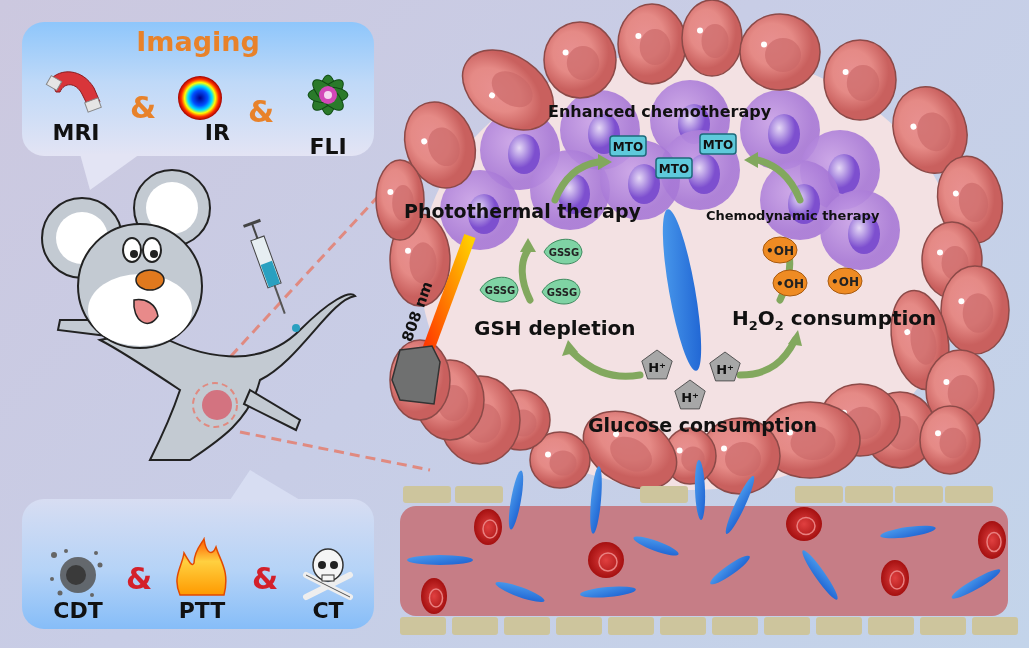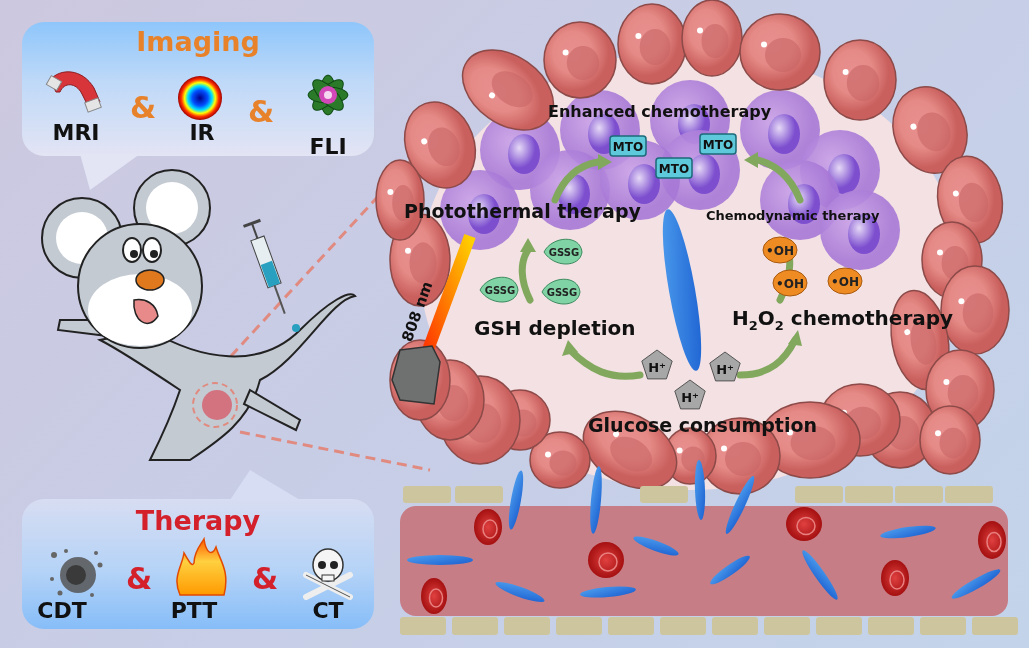--- a/index.html
+++ b/index.html
@@ -37,21 +37,21 @@
           <stop offset="0" stop-color="#00008a"></stop>
           <stop offset="0.35" stop-color="#0050ff"></stop>
           <stop offset="0.55" stop-color="#00e0ff"></stop>
           <stop offset="0.7" stop-color="#ffff00"></stop>
           <stop offset="0.85" stop-color="#ff3000"></stop>
           <stop offset="1" stop-color="#a00000"></stop>
         </radialGradient>
       </defs>
     <circle cx="24" cy="24" r="22" fill="url(#irg)"></circle>
   </svg>
-  <div class="lbl" style="left:140px;top:98px;">IR</div>
+  <div class="lbl" style="left:128px;top:98px;text-align:right;">IR</div>
   <div class="amp" style="left:226px;top:72px;color:#e8822a;">&amp;</div>
 
   <svg style="left:278px;top:48px;" width="56" height="50" viewBox="0 0 56 50">
     <g transform="translate(28 25)">
       <g fill="#2a7a2a" stroke="#0f4a14" stroke-width="1">
         <ellipse rx="8" ry="20" transform="rotate(0)"></ellipse>
           <ellipse rx="8" ry="20" transform="rotate(45)"></ellipse>
         <ellipse rx="8" ry="20" transform="rotate(90)"></ellipse>
           <ellipse rx="8" ry="20" transform="rotate(135)"></ellipse>
       </g>
@@ -61,47 +61,46 @@
   </svg>
   <div class="lbl" style="left:266px;top:112px;">FLI</div>
 </div>
 
 <svg width="1029" height="648" style="pointer-events:none">
   <polygon points="80,154 140,154 90,190" fill="#e3e4f4"></polygon>
   <polygon points="230,500 300,500 250,470" fill="#d7ddf2"></polygon>
 </svg>
 
 <div id="therapy-panel" class="panel">
-  <div class="ptitle" style="top:6px;color:#d3202a;">Therapy</div>
   <svg style="left:24px;top:46px;" width="60" height="56" viewBox="0 0 60 56">
     <circle cx="32" cy="30" r="18" fill="#555" opacity="0.85"></circle>
     <circle cx="30" cy="30" r="10" fill="#3a3a3a"></circle>
     <g fill="#666">
         <circle cx="8" cy="10" r="3"></circle>
         <circle cx="50" cy="8" r="2"></circle>
         <circle cx="54" cy="20" r="2.5"></circle>
         <circle cx="6" cy="34" r="2"></circle>
         <circle cx="14" cy="48" r="2.5"></circle>
         <circle cx="20" cy="6" r="2"></circle>
         <circle cx="46" cy="50" r="2"></circle>
       </g>
   </svg>
-  <div class="lbl" style="left:0;top:99px;">CDT</div>
+  <div class="lbl" style="left:16px;top:99px;">CDT</div>
   <div class="amp" style="left:104px;top:62px;color:#d3202a;">&amp;</div>
   <svg style="left:150px;top:38px;" width="60" height="62" viewBox="0 0 60 62">
     <defs>
         <linearGradient id="fl" x1="0" y1="1" x2="0" y2="0">
           <stop offset="0" stop-color="#ff9a00"></stop>
           <stop offset="0.6" stop-color="#ffd040"></stop>
           <stop offset="1" stop-color="#ff5a00"></stop>
         </linearGradient>
       </defs>
     <path d="M8 58 C 0 40, 10 30, 12 16 C 18 26, 20 30, 22 26 C 22 14, 30 6, 32 2 C 34 16, 40 20, 44 10 C 48 24, 58 34, 52 58 Z" fill="url(#fl)" stroke="#e24a00" stroke-width="1.5"></path>
   </svg>
-  <div class="lbl" style="left:132px;top:99px;">PTT</div>
+  <div class="lbl" style="left:140px;top:99px;">PTT</div>
   <div class="amp" style="left:230px;top:62px;color:#d3202a;">&amp;</div>
   <svg style="left:276px;top:46px;" width="60" height="56" viewBox="0 0 60 56">
     <line x1="8" y1="30" x2="52" y2="52" stroke="#eee" stroke-width="6" stroke-linecap="round"></line>
     <line x1="52" y1="30" x2="8" y2="52" stroke="#eee" stroke-width="6" stroke-linecap="round"></line>
     <line x1="8" y1="30" x2="52" y2="52" stroke="#555" stroke-width="1" fill="none"></line>
     <ellipse cx="30" cy="20" rx="15" ry="16" fill="#f5f5f5" stroke="#333" stroke-width="1.5"></ellipse>
     <circle cx="24" cy="20" r="4" fill="#222"></circle>
       <circle cx="36" cy="20" r="4" fill="#222"></circle>
     <rect x="24" y="30" width="12" height="6" fill="#f5f5f5" stroke="#333"></rect>
   </svg>
@@ -509,15 +508,15 @@
         <polygon points="690.0,380.0 705.2,391.1 699.4,408.9 680.6,408.9 674.8,391.1" fill="#a7a7a7" stroke="#555" stroke-width="1"></polygon>
         <text x="690" y="402" text-anchor="middle" font-size="13" font-weight="bold" font-family="DejaVu Sans, sans-serif" fill="#111">H⁺</text>
       </g>
     </g>
 </svg>
 
 <div class="dtext" style="left:548px;top:102px;font-size:16px;">Enhanced chemotherapy</div>
 <div class="dtext" style="left:404px;top:200px;font-size:19px;">Photothermal therapy</div>
 <div class="dtext" style="left:706px;top:208px;font-size:13px;">Chemodynamic therapy</div>
 <div class="dtext" style="left:474px;top:316px;font-size:20px;">GSH depletion</div>
-<div class="dtext" style="left:732px;top:306px;font-size:20px;"><span>H</span><sub style="font-size:13px">2</sub><span>O</span><sub style="font-size:13px">2</sub><span> chemotherapy</span></div>
+<div class="dtext" style="left:732px;top:306px;font-size:20px;"><span>H</span><sub style="font-size:13px">2</sub><span>O</span><sub style="font-size:13px">2</sub><span> consumption</span></div>
 <div class="dtext" style="left:588px;top:414px;font-size:19px;">Glucose consumption</div>
 <div class="dtext" style="left:398px;top:270px;font-size:15px;transform:rotate(-70deg);transform-origin:left top;top:338px;">808 nm</div>
 
 </body></html>

